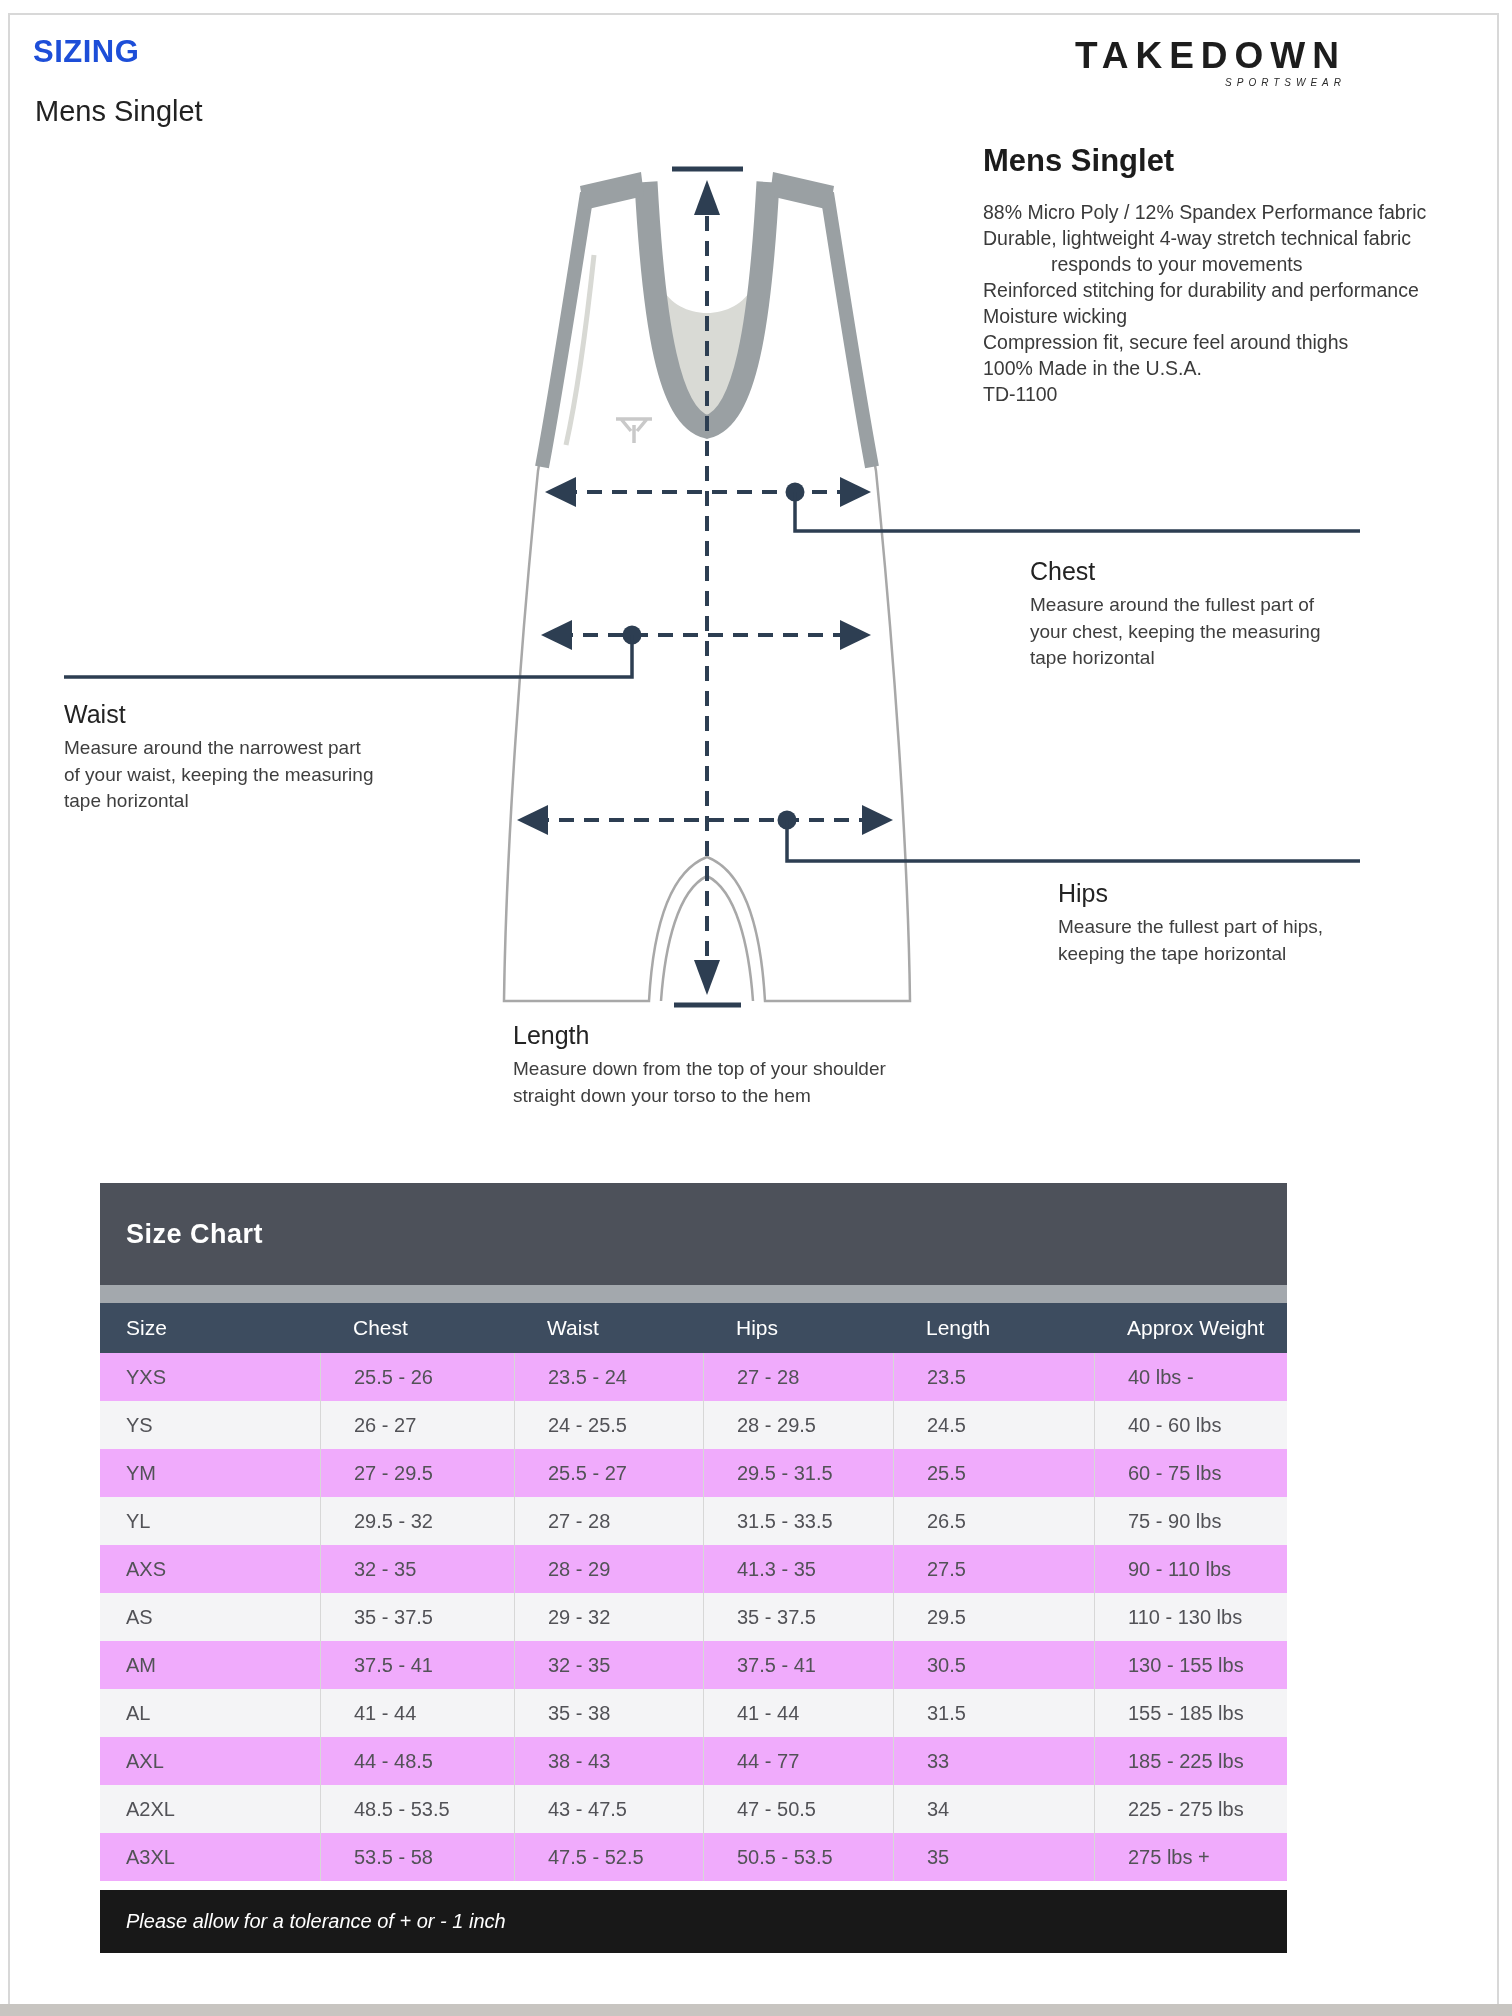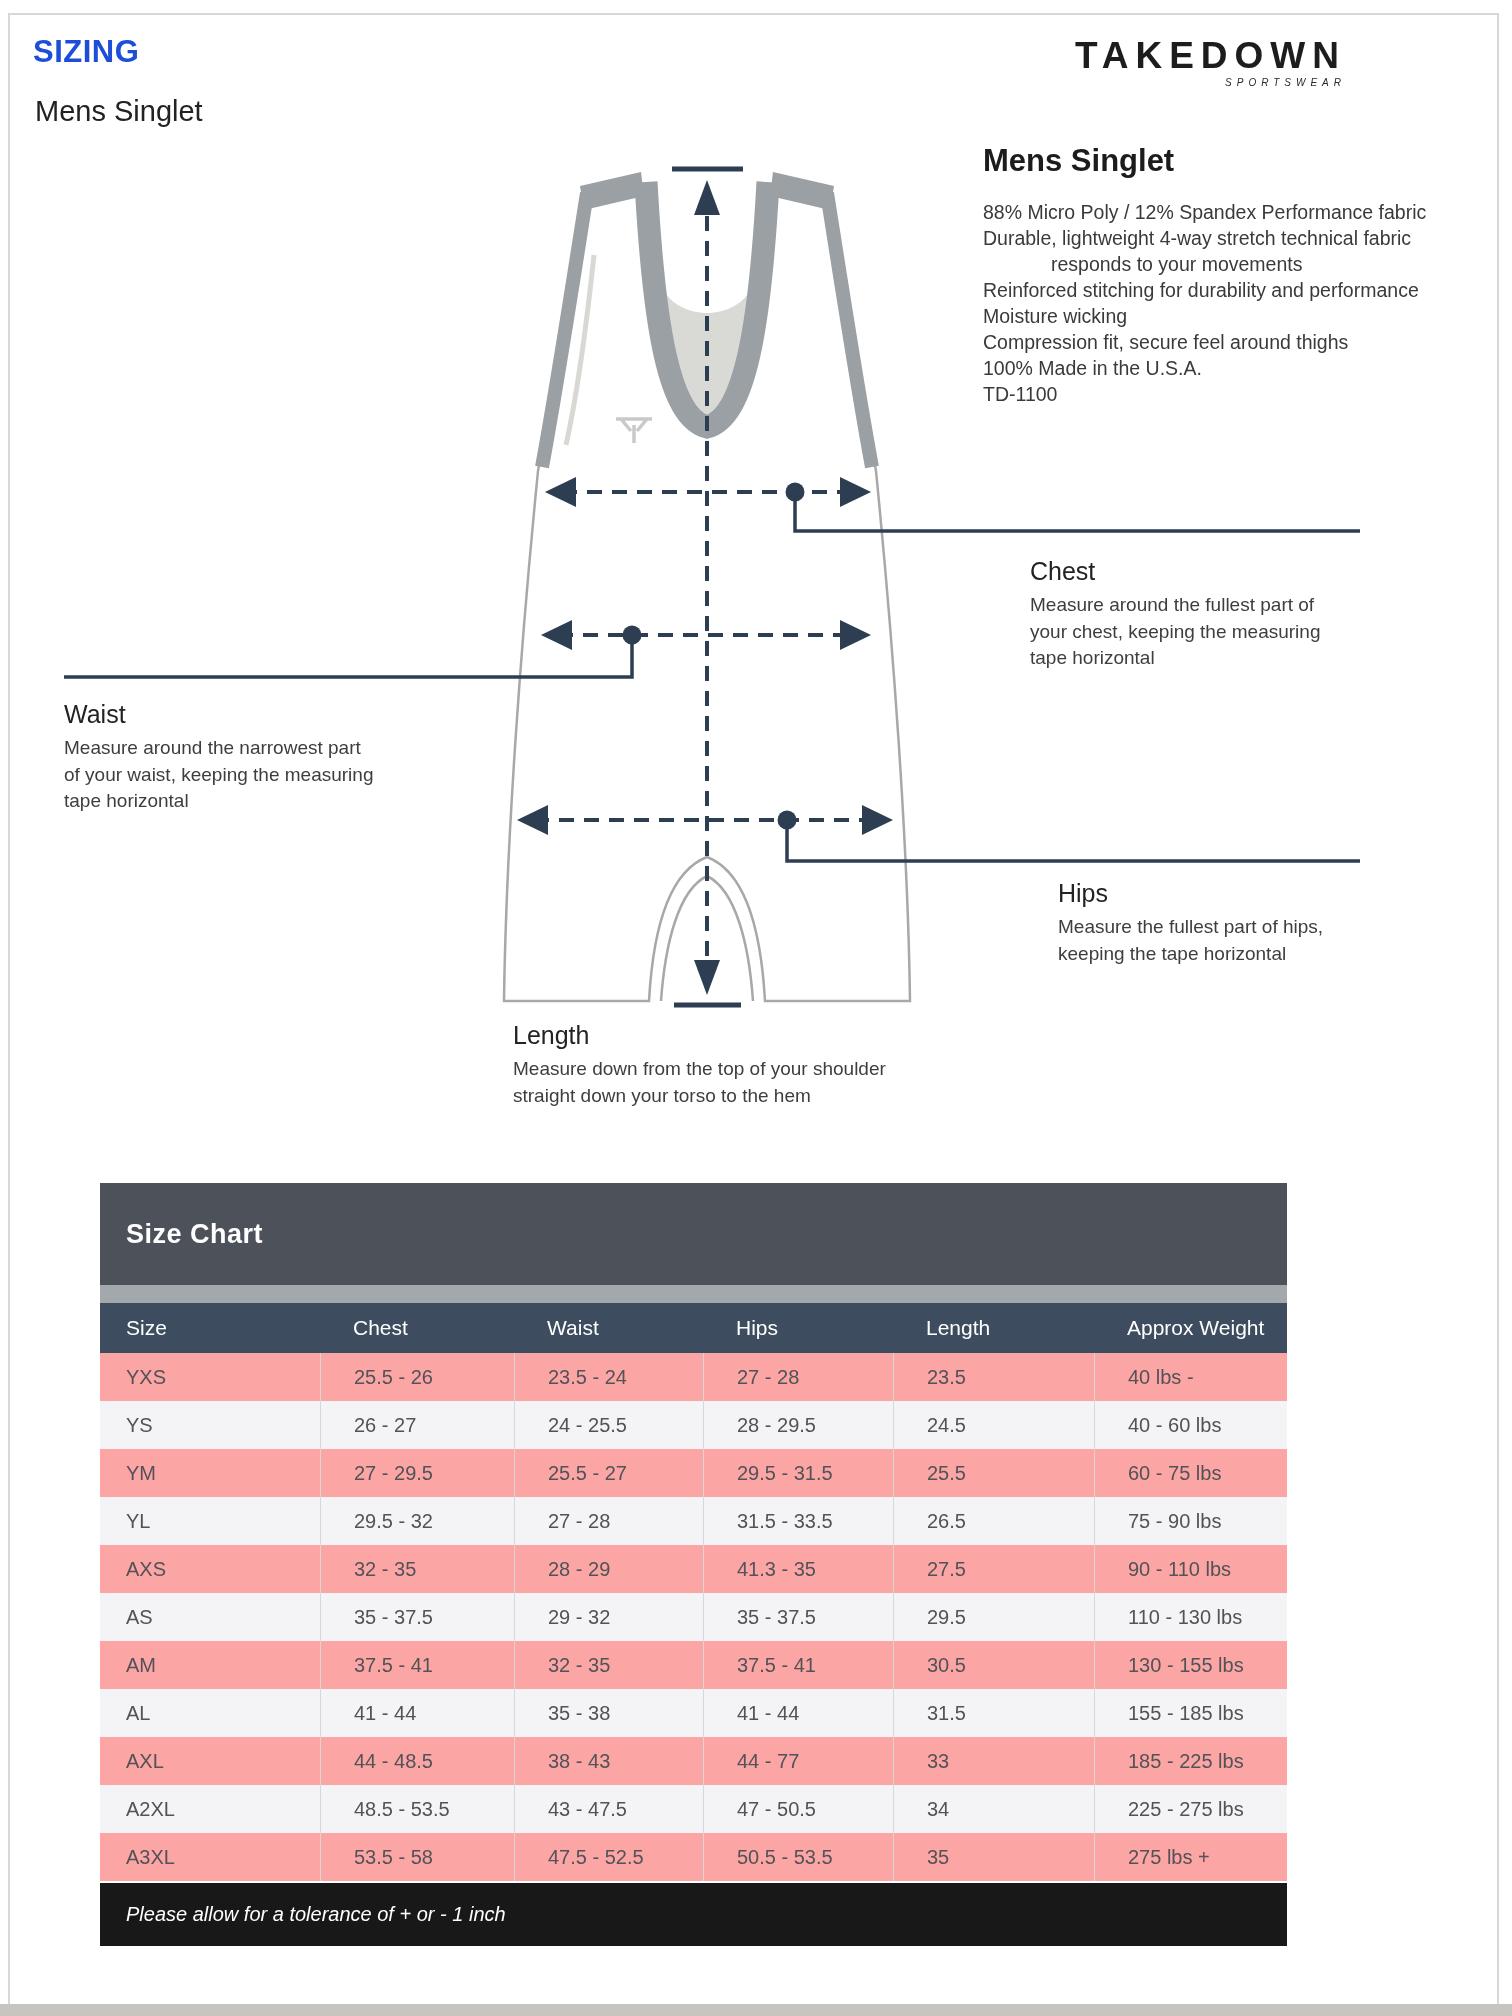--- a/index.html
+++ b/index.html
@@ -45,26 +45,26 @@
 
   
   .size-chart{left:100px;top:1183px;width:1187px;}
   .sc-title{height:102px;background:#4d515a;color:#ffffff;display:flex;align-items:center;
     padding-left:26px;box-sizing:border-box;font-size:27px;font-weight:bold;letter-spacing:0.5px;}
   .sc-stripe{height:18px;background:#a3a8ad;}
   .sc-grid{display:grid;grid-template-columns:220px 194px 189px 190px 201px 193px;}
   .sc-header{height:50px;background:#3d4c5f;color:#ffffff;font-size:21px;align-items:center;}
   .sc-header > div{padding-left:33px;}
   .sc-header > div:first-child{padding-left:26px;}
-  .sc-rows{background:#fca5a5;}
+  .sc-rows{background:#f0abfc;}
   .sc-row{height:48px;font-size:20px;color:#525257;align-items:stretch;}
   .sc-row:nth-child(even){background:#f4f4f6;}
   .sc-row > div{padding-left:33px;border-left:1.5px solid #d7d7d7;display:flex;align-items:center;}
   .sc-row > div:first-child{border-left:none;padding-left:26px;}
-  .sc-footer{margin-top:2px;height:63px;background:#181818;color:#ffffff;
+  .sc-footer{margin-top:9px;height:63px;background:#181818;color:#ffffff;
     display:flex;align-items:center;padding-left:26px;box-sizing:border-box;
     font-size:20px;font-style:italic;}
 </style>
 </head>
 <body>
 
 <div class="abs page-frame"></div>
 <div class="abs bottom-strip"></div>
 
 <div class="abs doc-title">SIZING</div>

